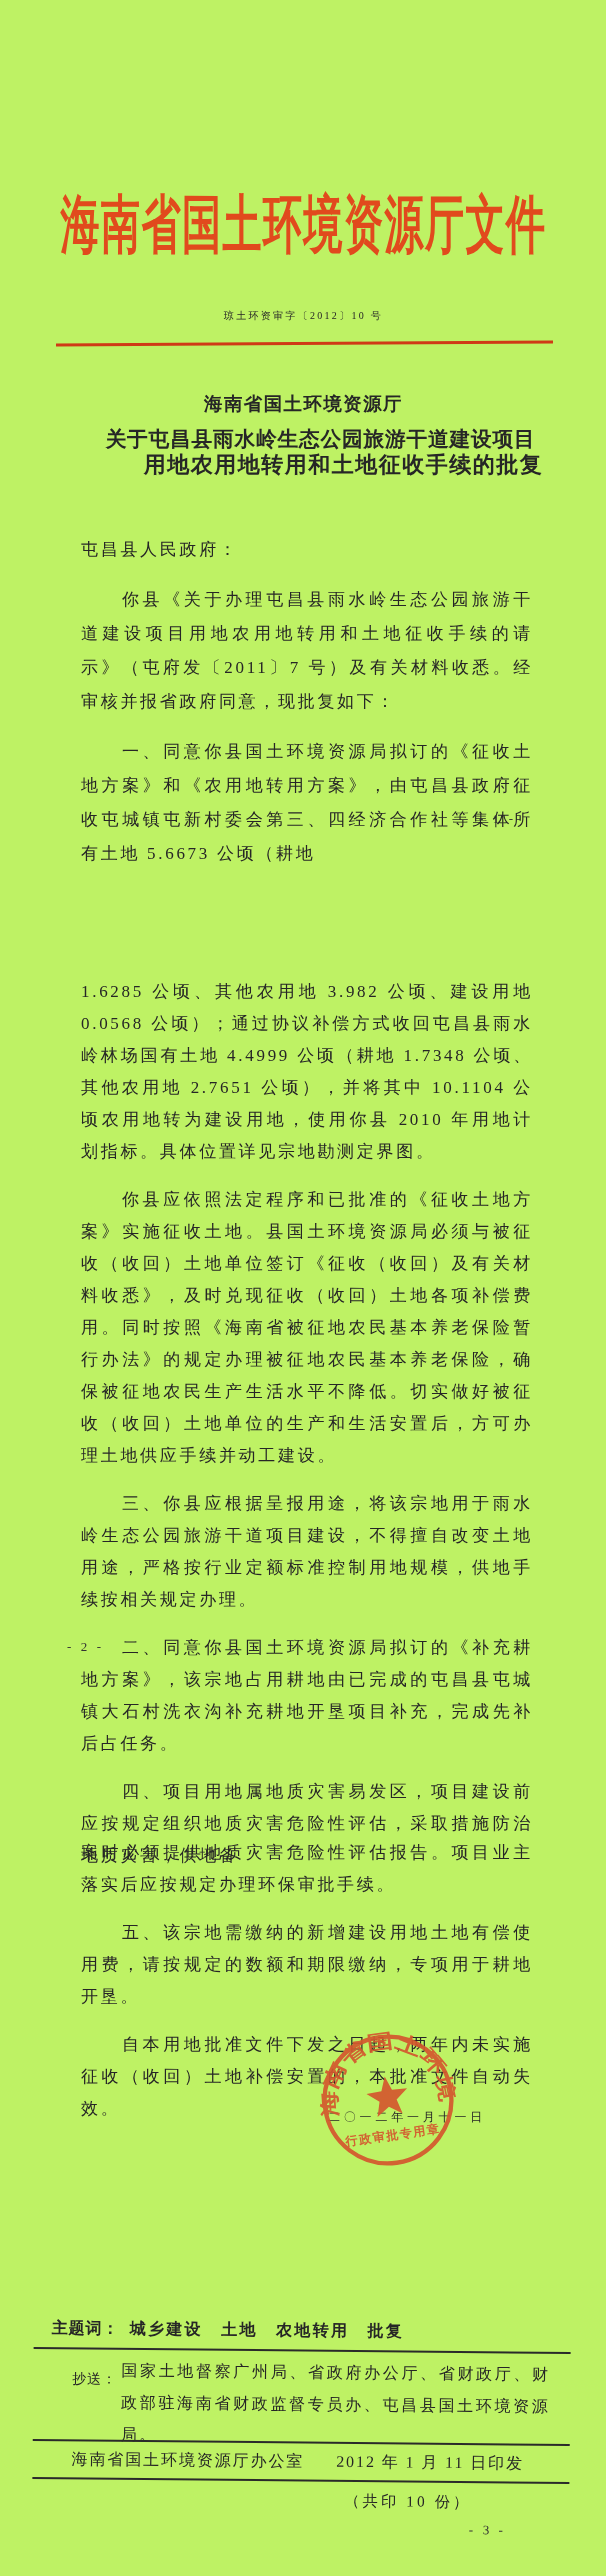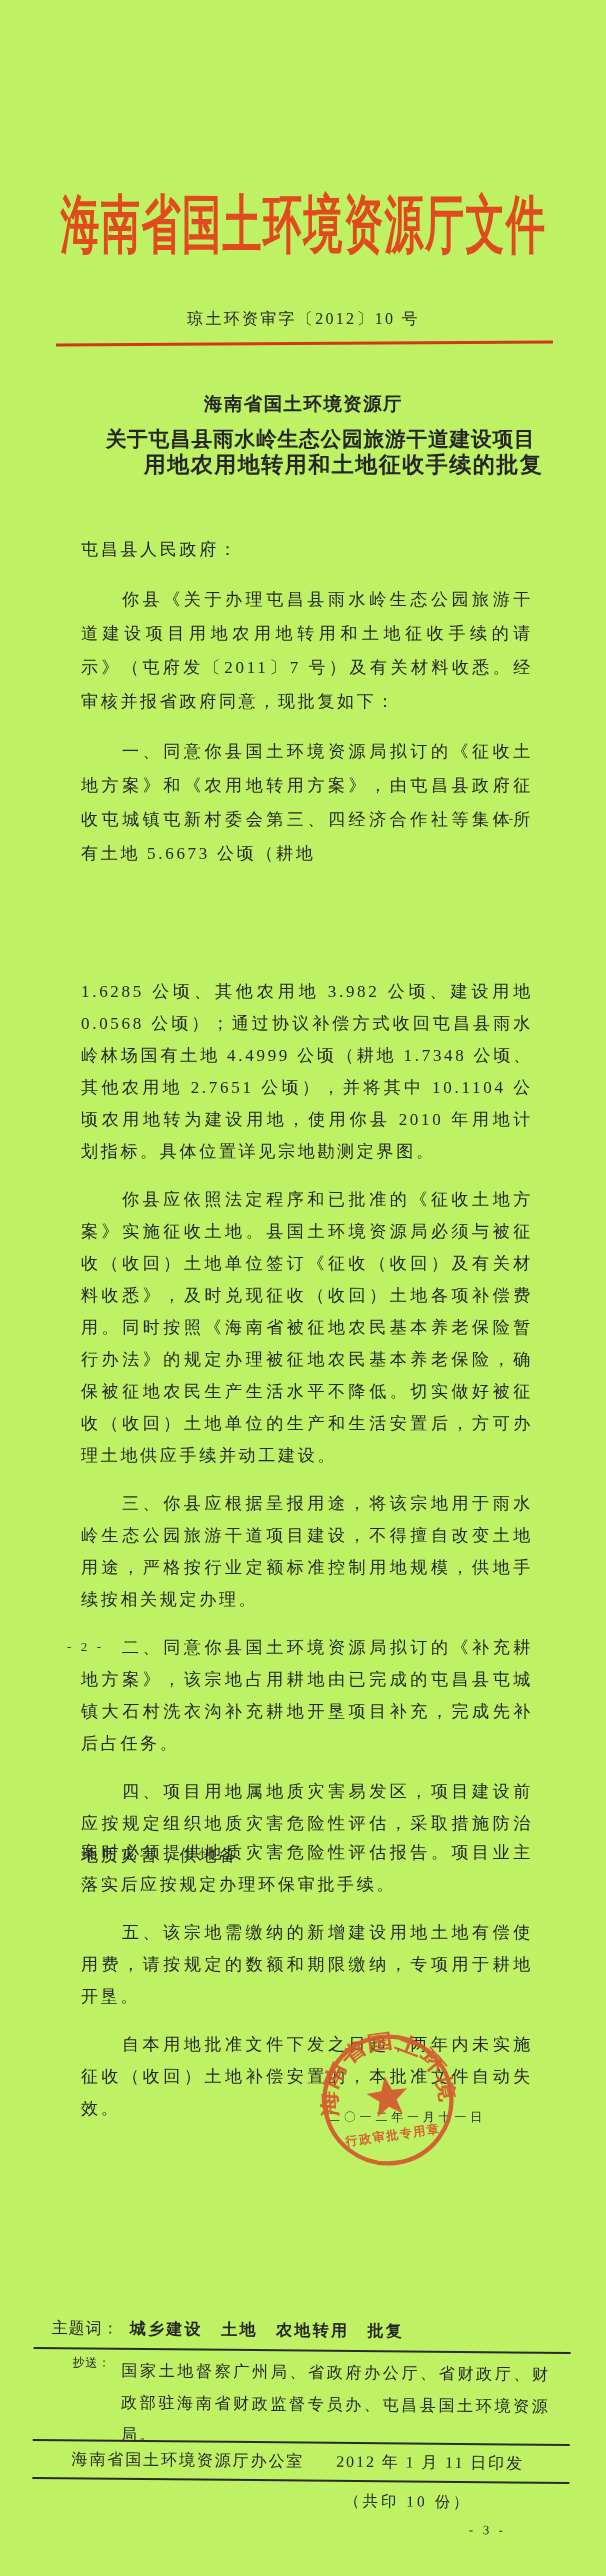--- a/index.html
+++ b/index.html
@@ -10,21 +10,21 @@
   }
   .abs{position:absolute;}
   .centered{left:0;width:100%;text-align:center;}
 
   
   .org-banner{
     top:181px;font-size:39px;font-weight:bold;color:#e14a1d;
     letter-spacing:1.5px;transform:scaleY(1.62);transform-origin:center top;
     white-space:nowrap;
   }
-  .doc-number{top:309px;font-size:16px;letter-spacing:2.3px;font-family:Liberation Serif, serif;}
+  .doc-number{top:309px;font-size:10px;letter-spacing:2.3px;font-family:Liberation Serif, serif;}
   .red-rule{top:342px;left:56px;width:497px;height:3.1px;background:#cf3a16;
     transform:rotate(-0.35deg);}
 
   .doc-title-1{top:391px;font-size:18.4px;font-weight:bold;letter-spacing:1.5px;}
   .doc-title-2{top:425px;font-size:20.7px;font-weight:bold;letter-spacing:0.8px;padding-left:17px;}
   .doc-title-3{top:450px;font-size:22px;font-weight:bold;letter-spacing:1.5px;margin-left:40px;}
 
   
   .body-block{left:65px;width:484px;text-align:justify;font-size:17px;}
   .body-block p{margin:16px;letter-spacing:2.7px;}
@@ -43,24 +43,24 @@
     transform:rotate(-8deg);opacity:.92;}
 
   
   #footer{left:0;top:2310px;width:607px;height:253px;
     transform:rotate(0.55deg);transform-origin:46px 0;}
   #footer .rule{position:absolute;left:34px;width:537px;background:#2a2a2a;}
   #rule1{top:37px;height:1.5px;}
   #rule2{top:129px;height:1.5px;}
   #rule3{top:167px;height:2.3px;}
   .subject-row{position:absolute;top:7.7px;left:52px;font-size:16px;white-space:nowrap;}
-  .subject-label{font-weight:normal;letter-spacing:0.8px;text-align:center;}
+  .subject-label{font-weight:bold;letter-spacing:0.8px;text-align:center;}
   .subject-terms{font-family:"Liberation Sans","DejaVu Sans",sans-serif;
     font-weight:bold;letter-spacing:2.3px;margin-left:10.7px;font-size:16px;}
-  .cc-label{position:absolute;top:44px;left:73px;font-size:12px;letter-spacing:0.8px;font-family:Liberation Serif, serif;}
+  .cc-label{position:absolute;top:60px;left:73px;font-size:14px;letter-spacing:0.8px;font-family:Liberation Serif, serif;}
   .cc-text{position:absolute;top:44px;left:122px;width:429px;font-size:16px;
     letter-spacing:2.3px;line-height:32px;text-align:justify;}
   .issuer-row{position:absolute;top:139px;left:73px;font-size:16px;
     letter-spacing:1.9px;white-space:nowrap;}
   .print-date{margin-left:32px;}
   .copies{position:absolute;top:178px;left:346px;font-size:15.3px;letter-spacing:3.1px;}
   #pn3{position:absolute;top:208px;left:471px;}
 </style>
 </head>
 <body>

